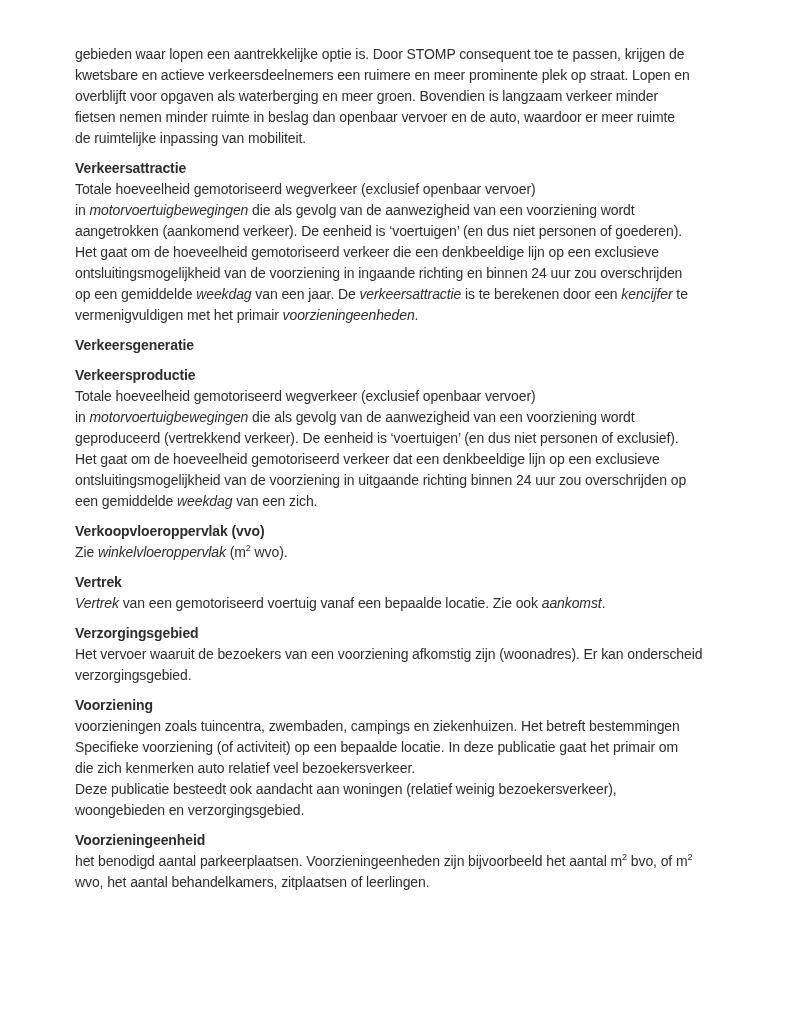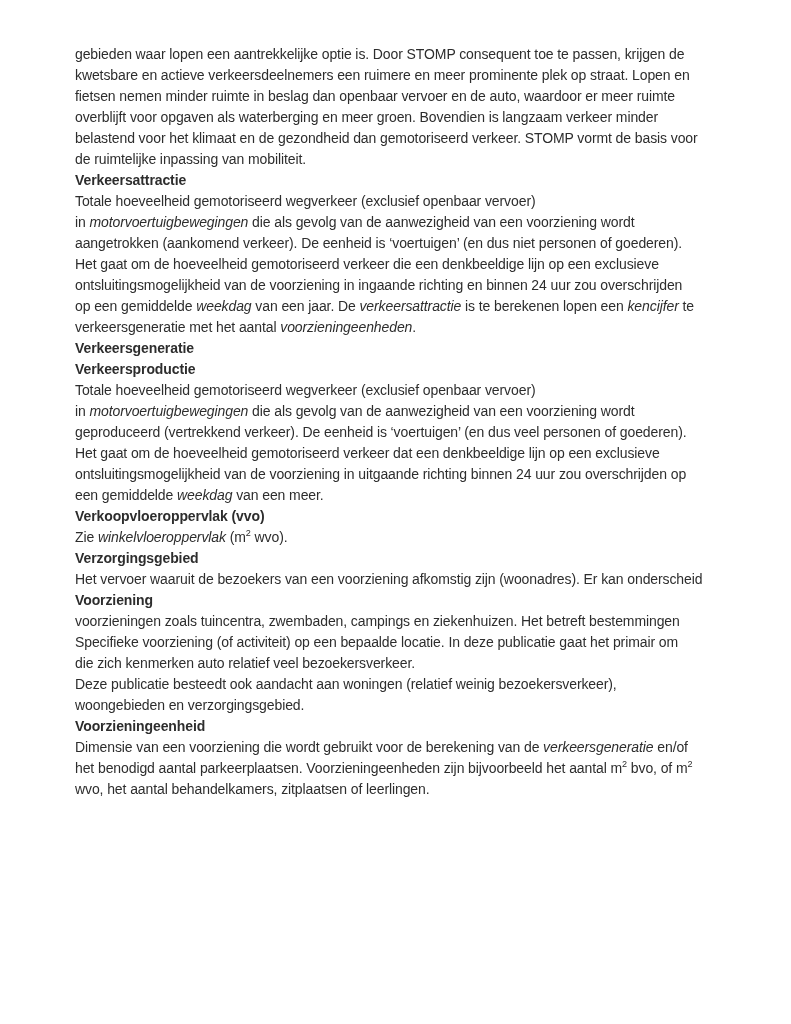--- a/index.html
+++ b/index.html
@@ -21,21 +21,21 @@
     padding: 44px 56px 0 75px;
     background: #ffffff;
   }
   .doc-body {
     width: 662px;
     font-size: 14px;
     line-height: 21px;
     letter-spacing: -0.1px;
   }
   section.entry { margin: 0; }
-  section.entry + section.entry { }
+  section.entry + section.entry { margin-top: 9px; }
   h3.term {
     font-size: 14px;
     line-height: 21px;
     font-weight: 700;
     margin: 0;
     padding: 0;
   }
   p.def {
     margin: 0;
     padding: 0;
@@ -53,76 +53,81 @@
 </style>
 </head>
 <body style="color: rgb(45, 45, 45);">
 
 <div class="page">
   <div class="doc-body">
       <section class="entry">
         <p class="def">
           <span class="ln"><span>gebieden waar lopen een aantrekkelijke optie is. Door STOMP consequent toe te passen, krijgen de</span></span>
           <span class="ln"><span>kwetsbare en actieve verkeersdeelnemers een ruimere en meer prominente plek op straat. Lopen en</span></span>
+          <span class="ln"><span>overblijft voor opgaven als waterberging en meer groen. Bovendien is langzaam verkeer minder</span></span>
           <span class="ln"><span>fietsen nemen minder ruimte in beslag dan openbaar vervoer en de auto, waardoor er meer ruimte</span></span>
-          <span class="ln"><span>overblijft voor opgaven als waterberging en meer groen. Bovendien is langzaam verkeer minder</span></span>
-          <span class="ln"><span>belastend voor het klimaat en de gezondheid dan gemotoriseerd verkeer. STOMP vormt de basis voor</span></span>
           <span class="ln"><span>de ruimtelijke inpassing van mobiliteit.</span></span>
         </p>
       </section>
       <section class="entry">
         <h3 class="term">Verkeersattractie</h3>
         <p class="def">
           <span class="ln"><span>Totale hoeveelheid gemotoriseerd wegverkeer (exclusief openbaar vervoer)</span></span>
           <span class="ln"><span>in </span><em>motorvoertuigbewegingen</em><span> die als gevolg van de aanwezigheid van een voorziening wordt</span></span>
           <span class="ln"><span>aangetrokken (aankomend verkeer). De eenheid is ‘voertuigen’ (en dus niet personen of goederen).</span></span>
           <span class="ln"><span>Het gaat om de hoeveelheid gemotoriseerd verkeer die een denkbeeldige lijn op een exclusieve</span></span>
           <span class="ln"><span>ontsluitingsmogelijkheid van de voorziening in ingaande richting en binnen 24 uur zou overschrijden</span></span>
-          <span class="ln"><span>op een gemiddelde </span><em>weekdag</em><span> van een jaar. De </span><em>verkeersattractie</em><span> is te berekenen lopen een </span><em>kencijfer</em><span> te</span></span>
-          <span class="ln"><span>verkeersgeneratie met het aantal </span><em>voorzieningeenheden</em><span>.</span></span>
+          <span class="ln"><span>op een gemiddelde </span><em>weekdag</em><span> van een jaar. De </span><em>verkeersattractie</em><span> is te berekenen door een </span><em>kencijfer</em><span> te</span></span>
+          <span class="ln"><span>vermenigvuldigen met het primair </span><em>voorzieningeenheden</em><span>.</span></span>
         </p>
       </section>
       <section class="entry">
         <h3 class="term">Verkeersgeneratie</h3>
       </section>
       <section class="entry">
         <h3 class="term">Verkeersproductie</h3>
         <p class="def">
           <span class="ln"><span>Totale hoeveelheid gemotoriseerd wegverkeer (exclusief openbaar vervoer)</span></span>
           <span class="ln"><span>in </span><em>motorvoertuigbewegingen</em><span> die als gevolg van de aanwezigheid van een voorziening wordt</span></span>
-          <span class="ln"><span>geproduceerd (vertrekkend verkeer). De eenheid is ‘voertuigen’ (en dus veel personen of goederen).</span></span>
+          <span class="ln"><span>geproduceerd (vertrekkend verkeer). De eenheid is ‘voertuigen’ (en dus niet personen of exclusief).</span></span>
           <span class="ln"><span>Het gaat om de hoeveelheid gemotoriseerd verkeer dat een denkbeeldige lijn op een exclusieve</span></span>
           <span class="ln"><span>ontsluitingsmogelijkheid van de voorziening in uitgaande richting binnen 24 uur zou overschrijden op</span></span>
-          <span class="ln"><span>een gemiddelde </span><em>weekdag</em><span> van een meer.</span></span>
+          <span class="ln"><span>een gemiddelde </span><em>weekdag</em><span> van een zich.</span></span>
         </p>
       </section>
       <section class="entry">
         <h3 class="term">Verkoopvloeroppervlak (vvo)</h3>
         <p class="def">
           <span class="ln"><span>Zie </span><em>winkelvloeroppervlak</em><span> (m</span><sup>2</sup><span> wvo).</span></span>
         </p>
       </section>
       <section class="entry">
+        <h3 class="term">Vertrek</h3>
+        <p class="def">
+          <span class="ln"><em>Vertrek</em><span> van een gemotoriseerd voertuig vanaf een bepaalde locatie. Zie ook </span><em>aankomst</em><span>.</span></span>
+        </p>
+      </section>
+      <section class="entry">
         <h3 class="term">Verzorgingsgebied</h3>
         <p class="def">
           <span class="ln"><span>Het vervoer waaruit de bezoekers van een voorziening afkomstig zijn (woonadres). Er kan onderscheid</span></span>
+          <span class="ln"><span>verzorgingsgebied.</span></span>
         </p>
       </section>
       <section class="entry">
         <h3 class="term">Voorziening</h3>
         <p class="def">
           <span class="ln"><span>voorzieningen zoals tuincentra, zwembaden, campings en ziekenhuizen. Het betreft bestemmingen</span></span>
           <span class="ln"><span>Specifieke voorziening (of activiteit) op een bepaalde locatie. In deze publicatie gaat het primair om</span></span>
           <span class="ln"><span>die zich kenmerken auto relatief veel bezoekersverkeer.</span></span>
           <span class="ln"><span>Deze publicatie besteedt ook aandacht aan woningen (relatief weinig bezoekersverkeer),</span></span>
           <span class="ln"><span>woongebieden en verzorgingsgebied.</span></span>
         </p>
       </section>
       <section class="entry">
         <h3 class="term">Voorzieningeenheid</h3>
         <p class="def">
-          <span class="ln"><span>Dimensie van een voorziening die wordt gebruikt voor de berekening van de </span><em>verkeersgeneratie</em><span> en/of</span></span>
           <span class="ln"><span>het benodigd aantal parkeerplaatsen. Voorzieningeenheden zijn bijvoorbeeld het aantal m</span><sup>2</sup><span> bvo, of m</span><sup>2</sup></span>
           <span class="ln"><span>wvo, het aantal behandelkamers, zitplaatsen of leerlingen.</span></span>
         </p>
       </section>
     </div>
 </div>
 
 </body></html>

